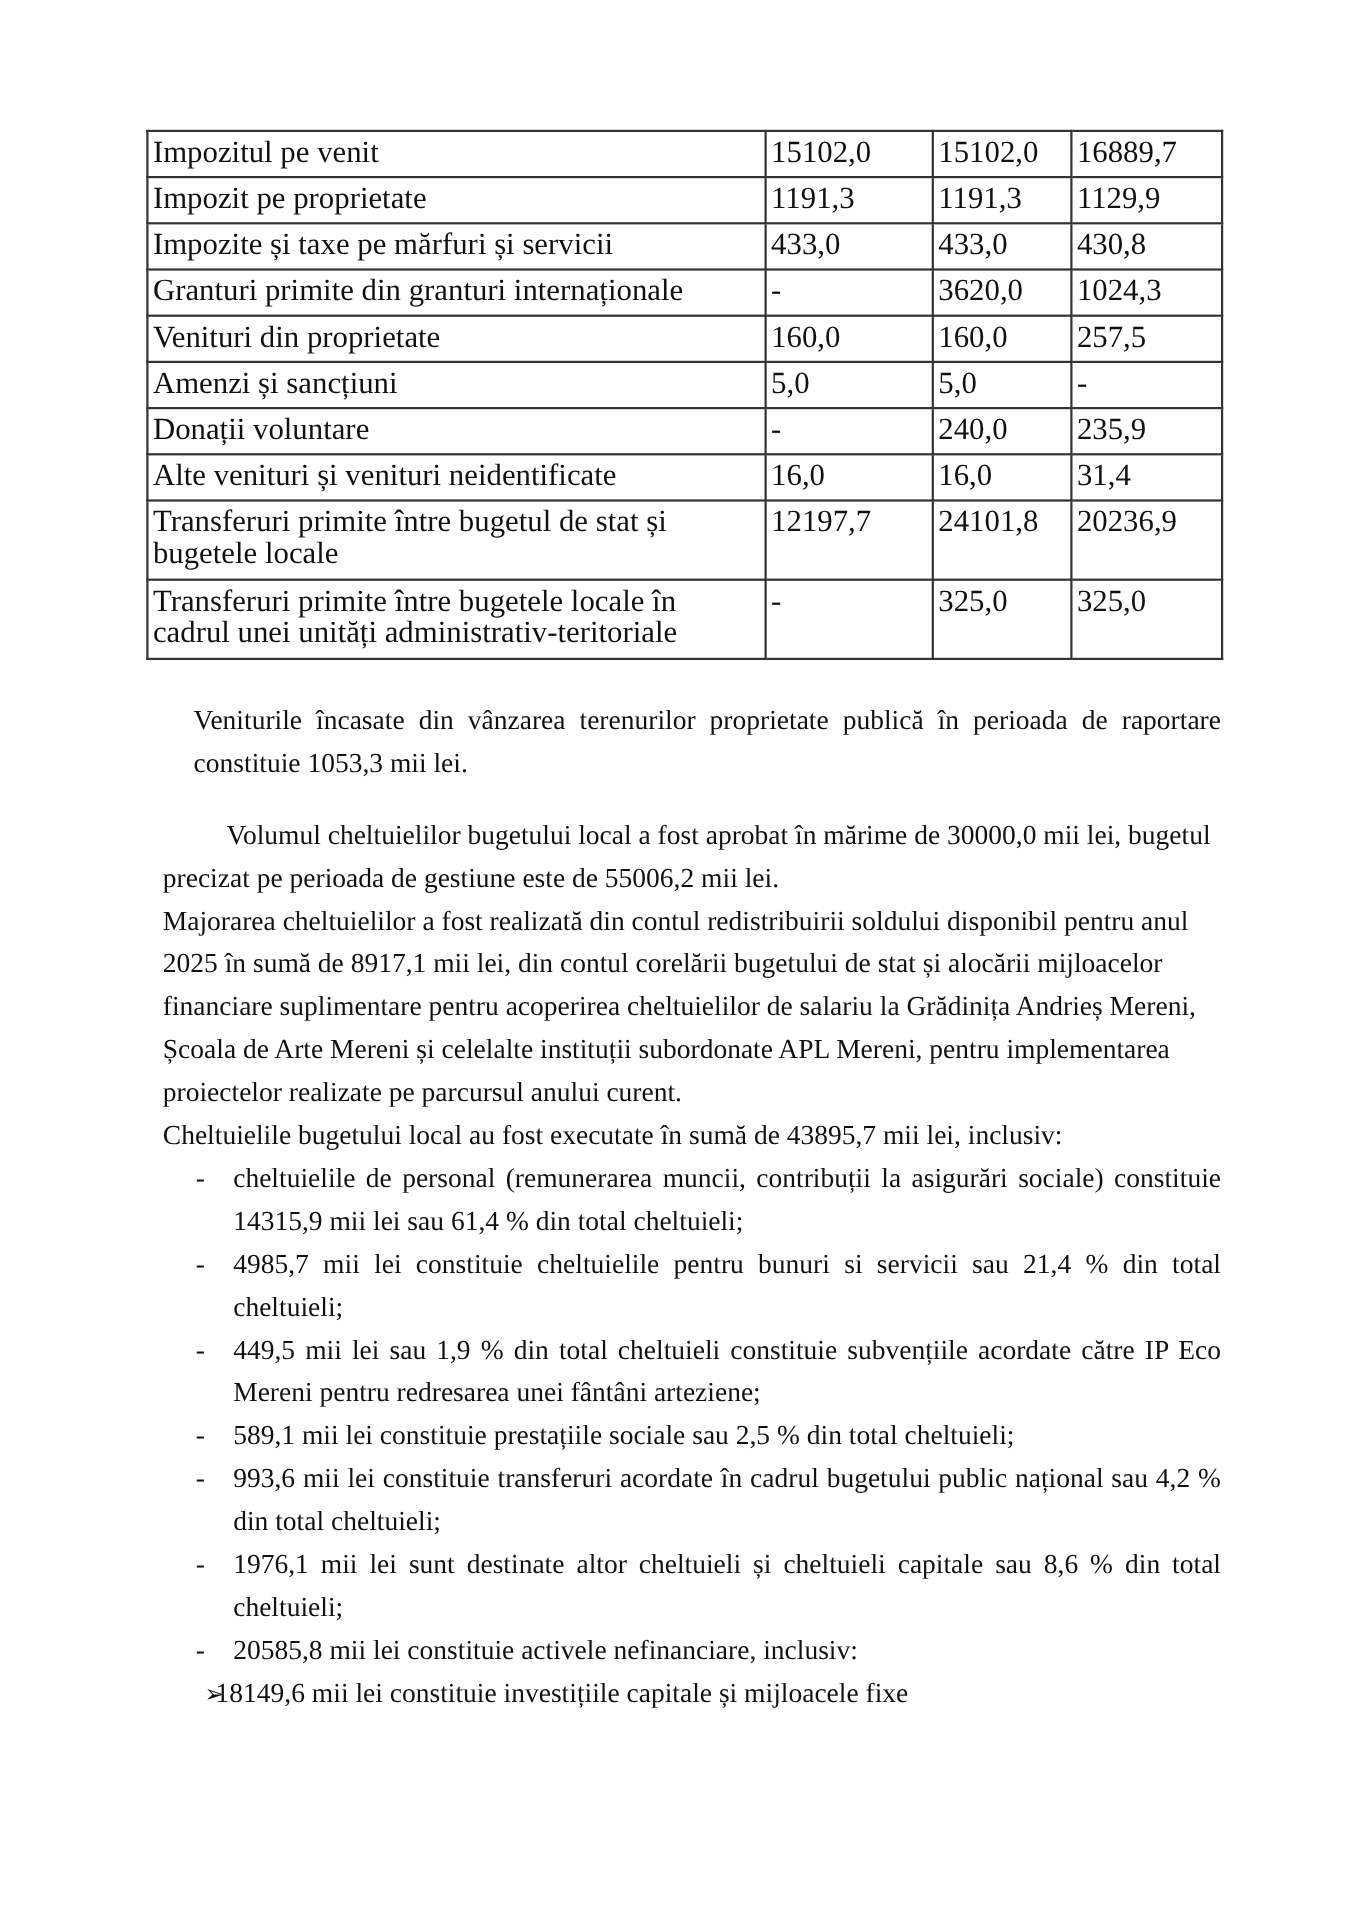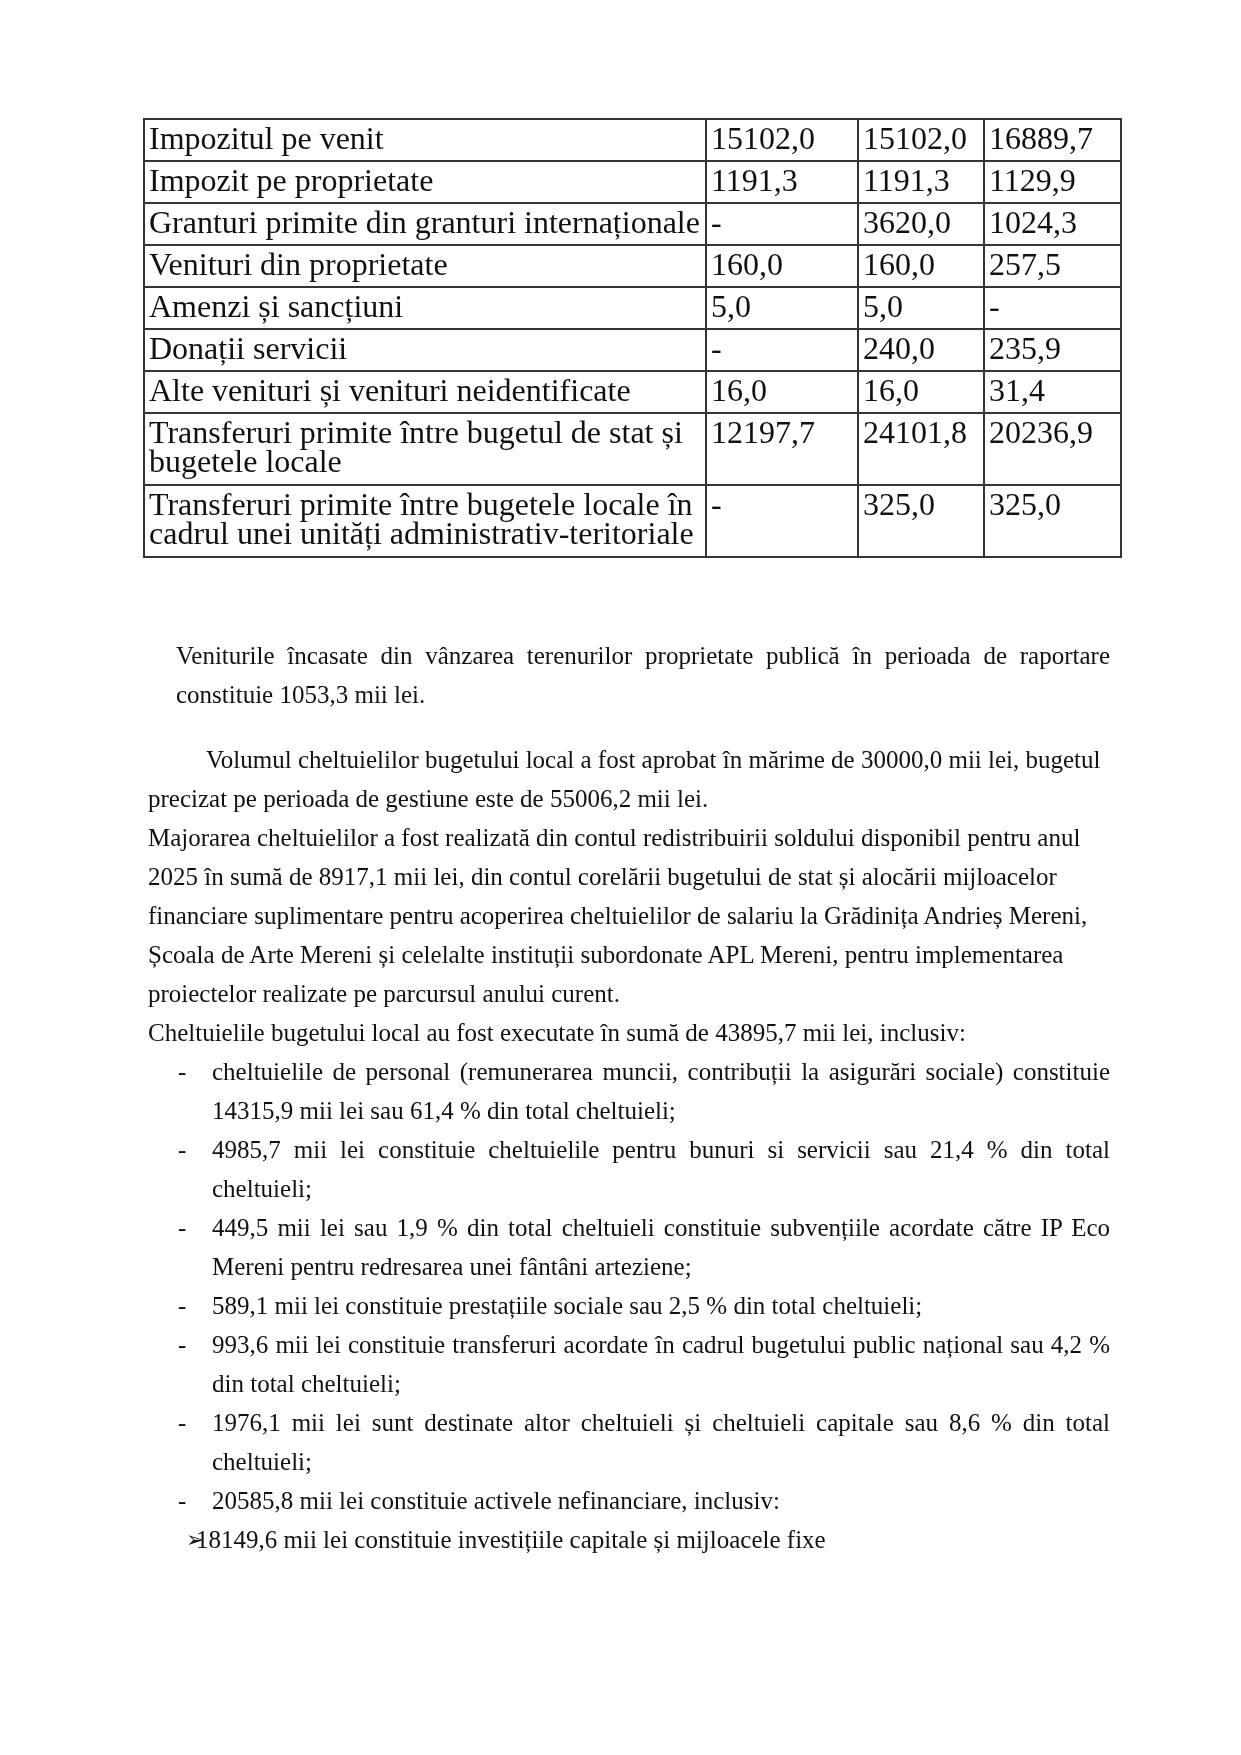--- a/index.html
+++ b/index.html
@@ -1,20 +1,20 @@
 <!DOCTYPE html>
 <html><head>
 <meta charset="utf-8">
 <style>
   html, body { margin:0; padding:0; background:#ffffff; }
   body { width:1241px; height:1755px; position:relative; overflow:hidden;
          font-family:"Liberation Serif", "DejaVu Serif", serif; color:#111; }
   .page { position:absolute; left:0; top:0; width:1241px; height:1755px; }
-  table.rev { position:absolute; left:143px; top:118px; border-collapse:collapse;
-              font-size:32px; line-height:29px; }
+  table.rev { position:absolute; left:133px; top:118px; border-collapse:collapse;
+              font-size:28px; line-height:29px; }
   table.rev td { border:2px solid #333; padding:4px 4px 4px 4px; vertical-align:top; }
   table.rev td.name { width:552px; text-align:left; }
   table.rev td.num { }
   table.rev td.c1 { width:142px; }
   table.rev td.c2 { width:116px; }
   table.rev td.c3 { width:127px;margin-top:28px; }
   table.rev tr.one td { height:32px; }
   table.rev tr.two td { height:62px; }
   .text { position:absolute; left:148px; width:962px; font-size:25px; line-height:39px; }
   .p { margin:0; }
@@ -42,39 +42,45 @@
         <td class="num c2">15102,0</td>
         <td class="num c3">16889,7</td>
       </tr>
       <tr class="one">
         <td class="name">Impozit pe proprietate</td>
         <td class="num c1">1191,3</td>
         <td class="num c2">1191,3</td>
         <td class="num c3">1129,9</td>
       </tr>
       <tr class="one">
+        <td class="name">Impozite și taxe pe mărfuri și servicii</td>
+        <td class="num c1">433,0</td>
+        <td class="num c2">433,0</td>
+        <td class="num c3">430,8</td>
+      </tr>
+      <tr class="one">
         <td class="name">Granturi primite din granturi internaționale</td>
         <td class="num c1">-</td>
         <td class="num c2">3620,0</td>
         <td class="num c3">1024,3</td>
       </tr>
       <tr class="one">
         <td class="name">Venituri din proprietate</td>
         <td class="num c1">160,0</td>
         <td class="num c2">160,0</td>
         <td class="num c3">257,5</td>
       </tr>
       <tr class="one">
         <td class="name">Amenzi și sancțiuni</td>
         <td class="num c1">5,0</td>
         <td class="num c2">5,0</td>
         <td class="num c3">-</td>
       </tr>
       <tr class="one">
-        <td class="name">Donații servicii</td>
+        <td class="name">Donații voluntare</td>
         <td class="num c1">-</td>
         <td class="num c2">240,0</td>
         <td class="num c3">235,9</td>
       </tr>
       <tr class="one">
         <td class="name">Alte venituri și venituri neidentificate</td>
         <td class="num c1">16,0</td>
         <td class="num c2">16,0</td>
         <td class="num c3">31,4</td>
       </tr>

